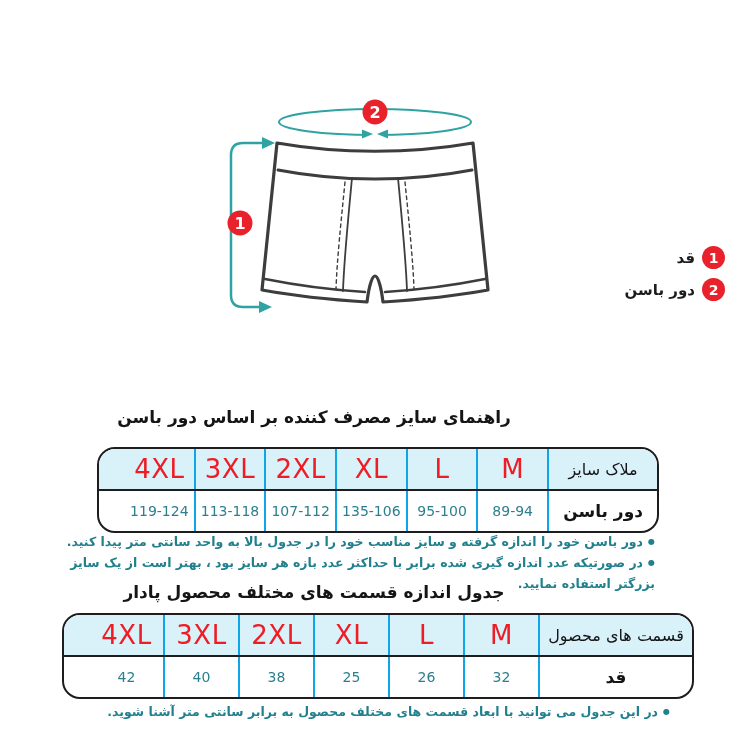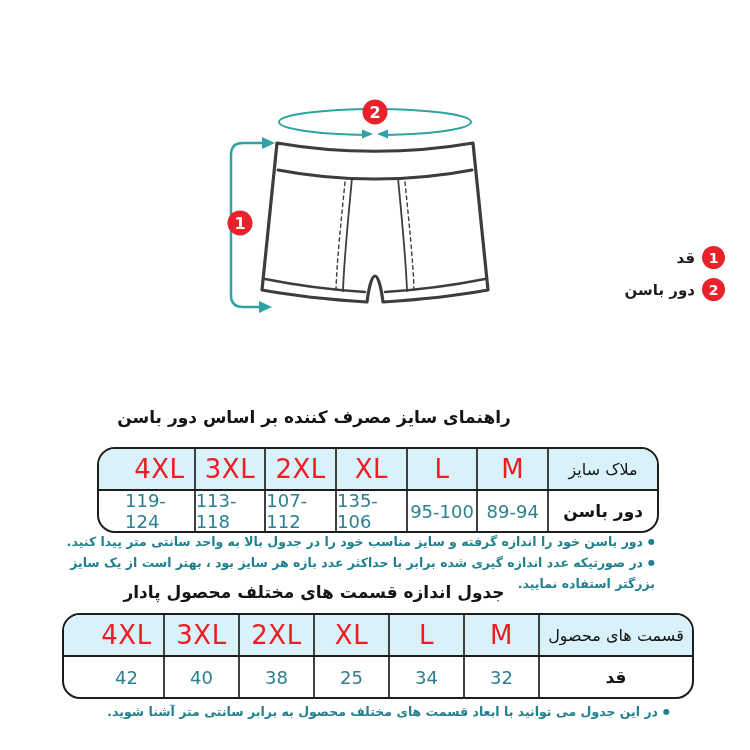--- a/index.html
+++ b/index.html
@@ -30,29 +30,29 @@
   .size-table{
     position:absolute;direction:ltr;
     border:2.5px solid #1d1d1d;border-radius:18px;overflow:hidden;background:#fff;
   }
   #table1{left:97px;top:447px;width:558px;}
   #table2{left:62px;top:613px;width:628px;}
   .t-row{display:flex;height:40px;padding-left:26px;}
   .t-row.header{background:#d9f1f9;border-bottom:2px solid #1d1d1d;}
   .t-cell{
     flex:1 1 0;display:flex;align-items:center;justify-content:center;
-    border-left:2px solid #404040;overflow:hidden;
+    border-left:2px solid #0ea5e9;overflow:hidden;
   }
   .t-cell:first-child{border-left:none;}
   .t-cell.label-col{flex:0 0 auto;direction:rtl;}
   #table1 .label-col{width:108px;}
   #table2 .label-col{width:152px;}
   .size-text{color:#ee1c25;font-size:26px;letter-spacing:0.5px;}
   .crit-text{color:#141414;font-size:16px;}
-  .value-text{color:#2c7f8e;font-size:18px;direction:ltr;}
+  .value-text{color:#2c7f8e;font-size:14px;direction:ltr;}
   .rowlabel-text{color:#141414;font-size:17px;font-weight:bold;}
   
   .notes{
     position:absolute;direction:rtl;text-align:right;color:#20808d;
     font-size:12.5px;font-weight:bold;line-height:21px;
   }
   #notes1{top:531px;right:95px;left:30px;}
   #notes2{top:701px;right:80px;left:30px;}
   .note-line::before{content:"●";font-size:8px;vertical-align:2px;margin-left:5px;color:#20808d;}
 </style>
@@ -201,21 +201,21 @@
       <div class="t-cell">
           <span class="value-text">40</span>
         </div>
       <div class="t-cell">
           <span class="value-text">38</span>
         </div>
       <div class="t-cell">
           <span class="value-text">25</span>
         </div>
       <div class="t-cell">
-          <span class="value-text">34</span>
+          <span class="value-text">26</span>
         </div>
       <div class="t-cell">
           <span class="value-text">32</span>
         </div>
       <div class="t-cell label-col">
           <span class="rowlabel-text">قد</span>
         </div>
     </div>
   </div>
 

